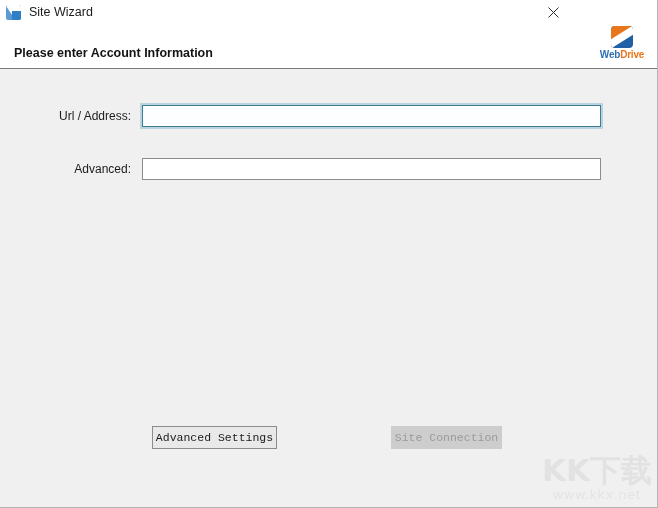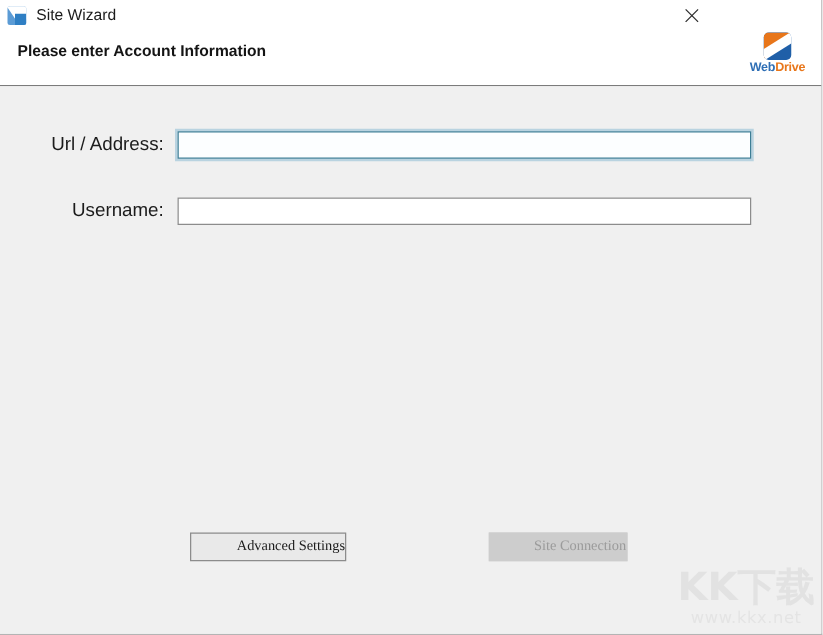--- a/index.html
+++ b/index.html
@@ -91,21 +91,21 @@
   #header {
     position: absolute;
     left: 0; top: 24px;
     width: 658px;
     height: 45px;
     background: #ffffff;
   }
   #header-heading {
     position: absolute;
     left: 14px;
-    top: 10px;
+    top: 22px;
     font-size: 12.5px;
     font-weight: bold;
     color: #141414;
     white-space: nowrap;
   }
 
   
   #brand-logo {
     position: absolute;
     right: 8px;
@@ -173,21 +173,21 @@
     left: 0;
     width: 658px;
     height: 22px;
   }
   .field-label {
     position: absolute;
     left: 0;
     top: 0;
     width: 131px;
     text-align: right;
-    font-size: 15px;
+    font-size: 12px;
     color: #1b1b1b;
     line-height: 22px;
     white-space: nowrap;
   }
   .field-input {
     position: absolute;
     left: 142px;
     top: 0;
     width: 459px;
     height: 22px;
@@ -210,23 +210,23 @@
   
   #row-url      { top: 36px; }
   #row-username { top: 89px; }
   #row-password { top: 131px; }
 
   
   .wiz-button {
     position: absolute;
     height: 23px;
     box-sizing: border-box;
-    font-family: Liberation Serif, serif;
+    font-family: Liberation Mono, monospace;
     font-size: 11.5px;
-    text-align: right;
+    text-align: center;
     line-height: 21px;
     border-radius: 0;
     white-space: nowrap;
     cursor: default;
   }
   #btn-advanced {
     left: 152px;
     top: 357px;
     width: 125px;
     background: #e9e9e9;
@@ -301,21 +301,21 @@
   <div id="header-rule"></div>
 
   <div id="body-area">
 
     <div class="form-row" id="row-url">
       <div class="field-label">Url / Address:</div>
       <input class="field-input focused" type="text" id="input-url" value="" style="">
     </div>
 
     <div class="form-row" id="row-username">
-      <div class="field-label">Username:</div>
+      <div class="field-label">Advanced:</div>
       <input class="field-input" type="text" id="input-username" value="" style="">
     </div>
 
 
     <div class="wiz-button" id="btn-advanced">Advanced Settings</div>
 
     <div class="wiz-button" id="btn-test">Site Connection</div>
 
     <div id="watermark">
       <div id="watermark-logo">KK下载</div>

